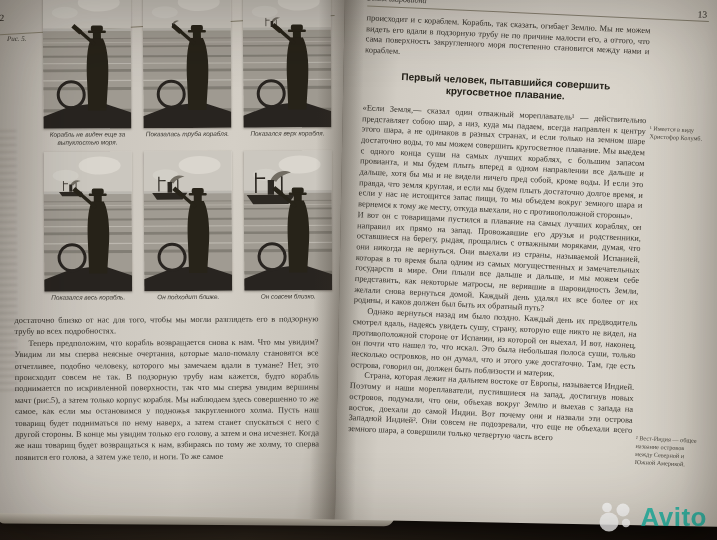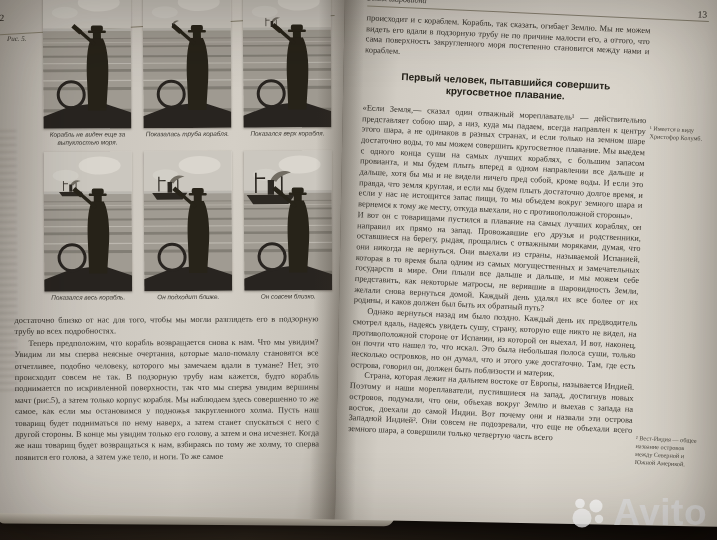--- a/index.html
+++ b/index.html
@@ -77,21 +77,21 @@
   .para.indent{text-indent:14px;}
   .mnote{position:absolute;left:304px;width:66px;
     font-size:6.2px;line-height:8px;color:#4b473f;}
   .mnote-1{top:128px;}
   .mnote-2{top:438px;}
 
   
   .wm{position:absolute;right:10px;bottom:6px;display:flex;align-items:center;gap:5px;
     opacity:.82;}
   .wm-text{font-family:"Liberation Sans",sans-serif;font-weight:bold;
-    font-size:37px;letter-spacing:.5px;color:#e5e5e5;}
+    font-size:26px;letter-spacing:.5px;color:#14b8a6;}
 </style>
 </head>
 <body>
 
 <div class="photo">
   <div class="table-bg"></div>
 
   <div class="book">
 
     <div class="page page-left">

